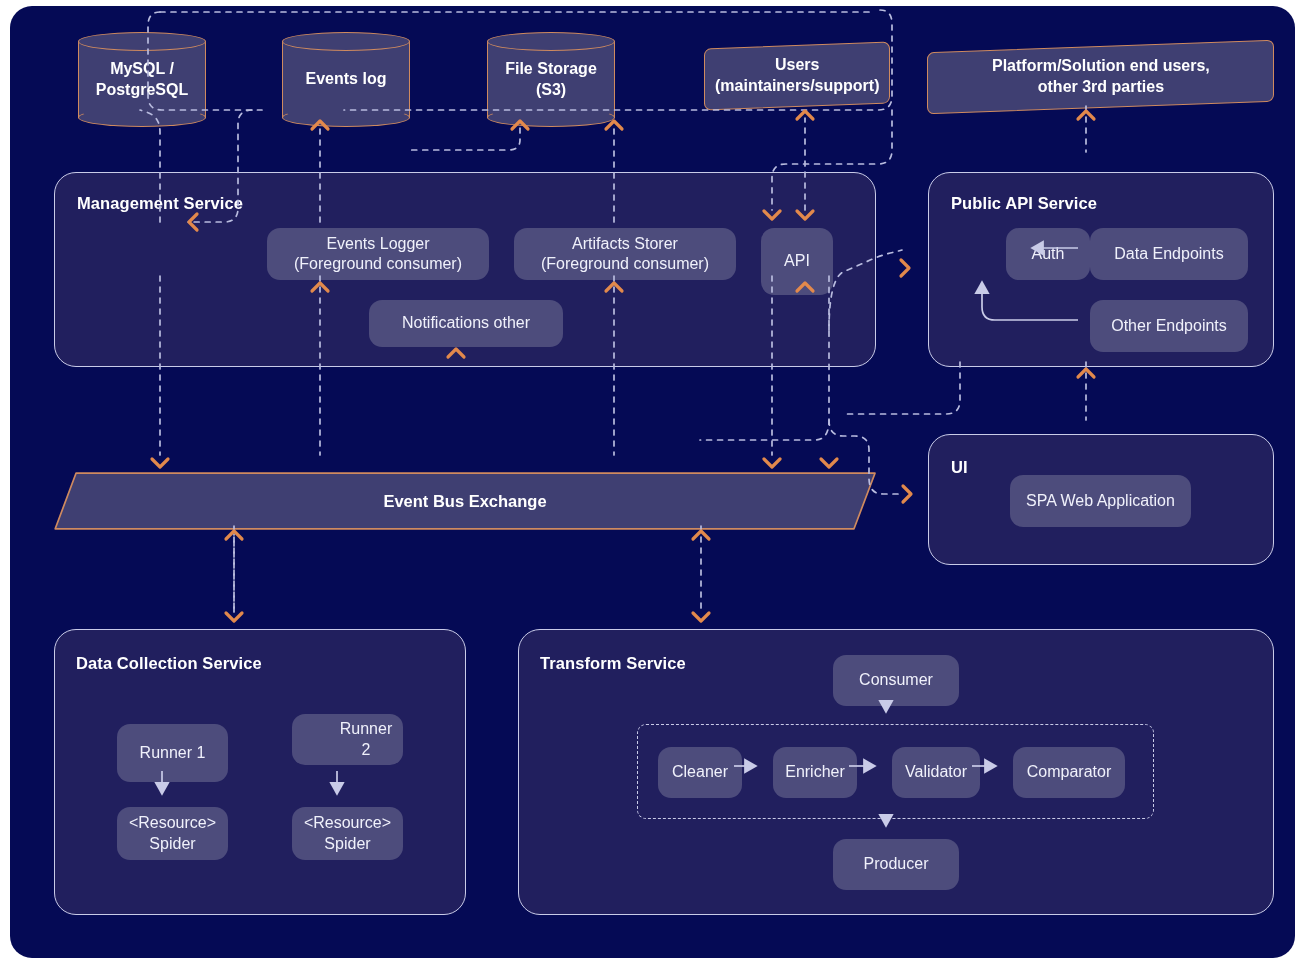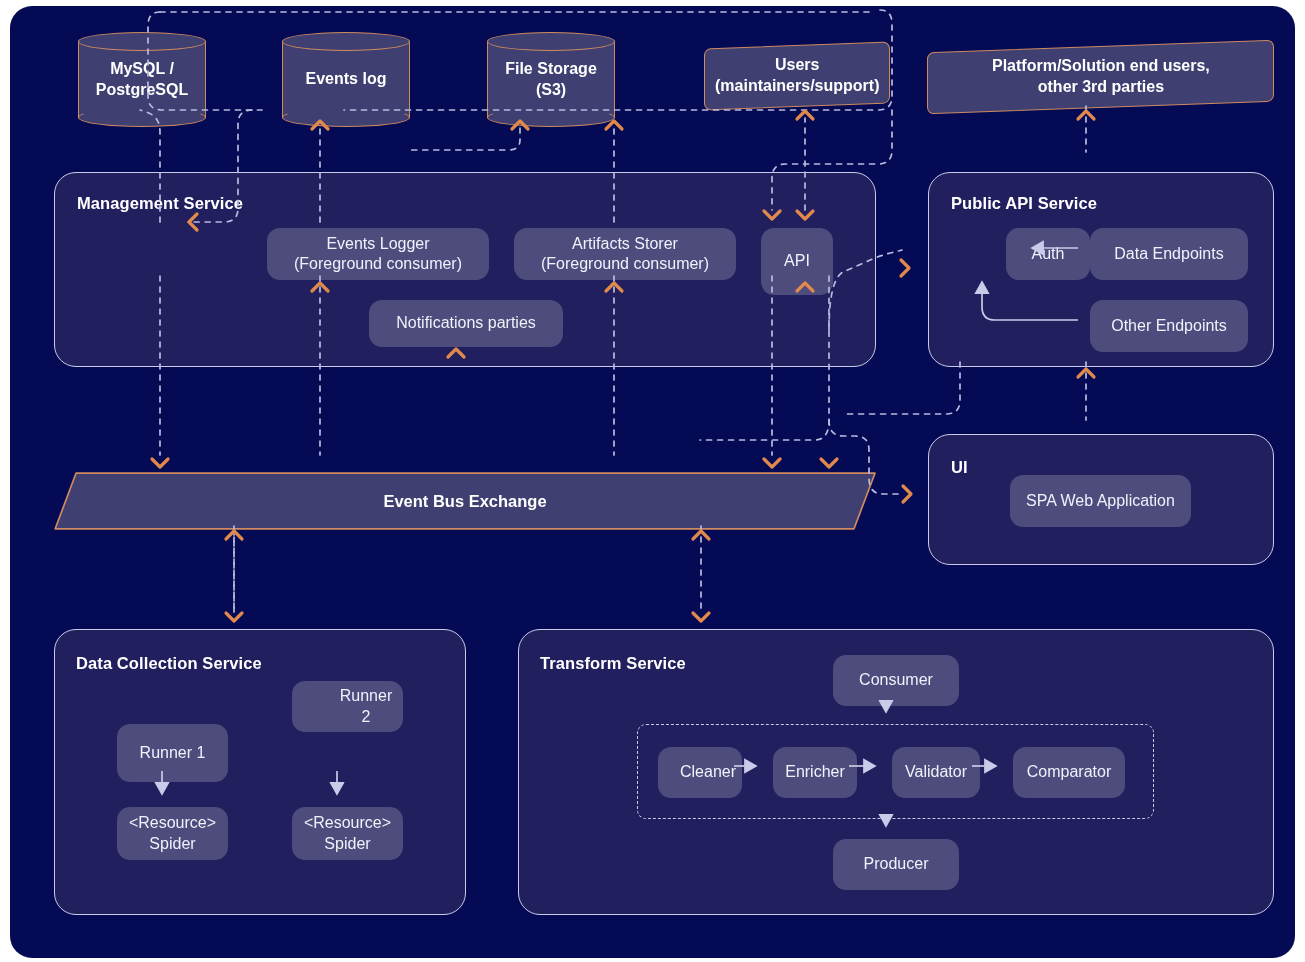--- a/index.html
+++ b/index.html
@@ -221,21 +221,21 @@
         <div>Artifacts Storer</div>
         <div>(Foreground consumer)</div>
       </div>
     </div>
 
     <div class="chip" style="left:751px; top:222px; width:72px; height:67px;">
       <div>API</div>
     </div>
 
     <div class="chip" style="left:359px; top:294px; width:194px; height:47px;">
-      <div>Notifications parties</div>
+      <div>Notifications other</div>
     </div>
 
     <div class="panel" style="left:918px; top:166px; width:346px; height:195px;"></div>
     <div class="panel-title" style="left:941px; top:188px;">Public API Service</div>
 
     <div class="chip" style="left:996px; top:222px; width:84px; height:52px;">
       <div>Auth</div>
     </div>
 
     <div class="chip" style="left:1080px; top:294px; width:158px; height:52px;">
@@ -266,40 +266,40 @@
     <div class="chip" style="left:107px; top:718px; width:111px; height:58px;align-items:center;">
       <div>Runner 1</div>
     </div>
     <div class="chip" style="left:107px; top:801px; width:111px; height:53px;">
       <div>
         <div>&lt;Resource&gt;</div>
         <div>Spider</div>
       </div>
     </div>
 
-    <div class="chip" style="left:282px; top:675px; width:111px; height:51px;padding-left:43px;">
+    <div class="chip" style="left:282px; top:708px; width:111px; height:51px;padding-left:43px;">
       <div>Runner 2</div>
     </div>
     <div class="chip" style="left:282px; top:801px; width:111px; height:53px;">
       <div>
         <div>&lt;Resource&gt;</div>
         <div>Spider</div>
       </div>
     </div>
 
     <div class="panel" style="left:508px; top:623px; width:756px; height:286px;"></div>
     <div class="panel-title" style="left:530px; top:648px;">Transform Service</div>
 
     <div class="chip" style="left:823px; top:649px; width:126px; height:51px;">
       <div>Consumer</div>
     </div>
 
     <div class="dashedgroup" style="left:627px; top:718px; width:517px; height:95px;"></div>
 
-    <div class="chip" style="left:648px; top:741px; width:84px; height:51px;justify-content:flex-end;">
+    <div class="chip" style="left:648px; top:741px; width:84px; height:51px;">
       <div>Cleaner</div>
     </div>
     <div class="chip" style="left:763px; top:741px; width:84px; height:51px;">
       <div>Enricher</div>
     </div>
     <div class="chip" style="left:882px; top:741px; width:88px; height:51px;">
       <div>Validator</div>
     </div>
     <div class="chip" style="left:1003px; top:741px; width:112px; height:51px;">
       <div>Comparator</div>

